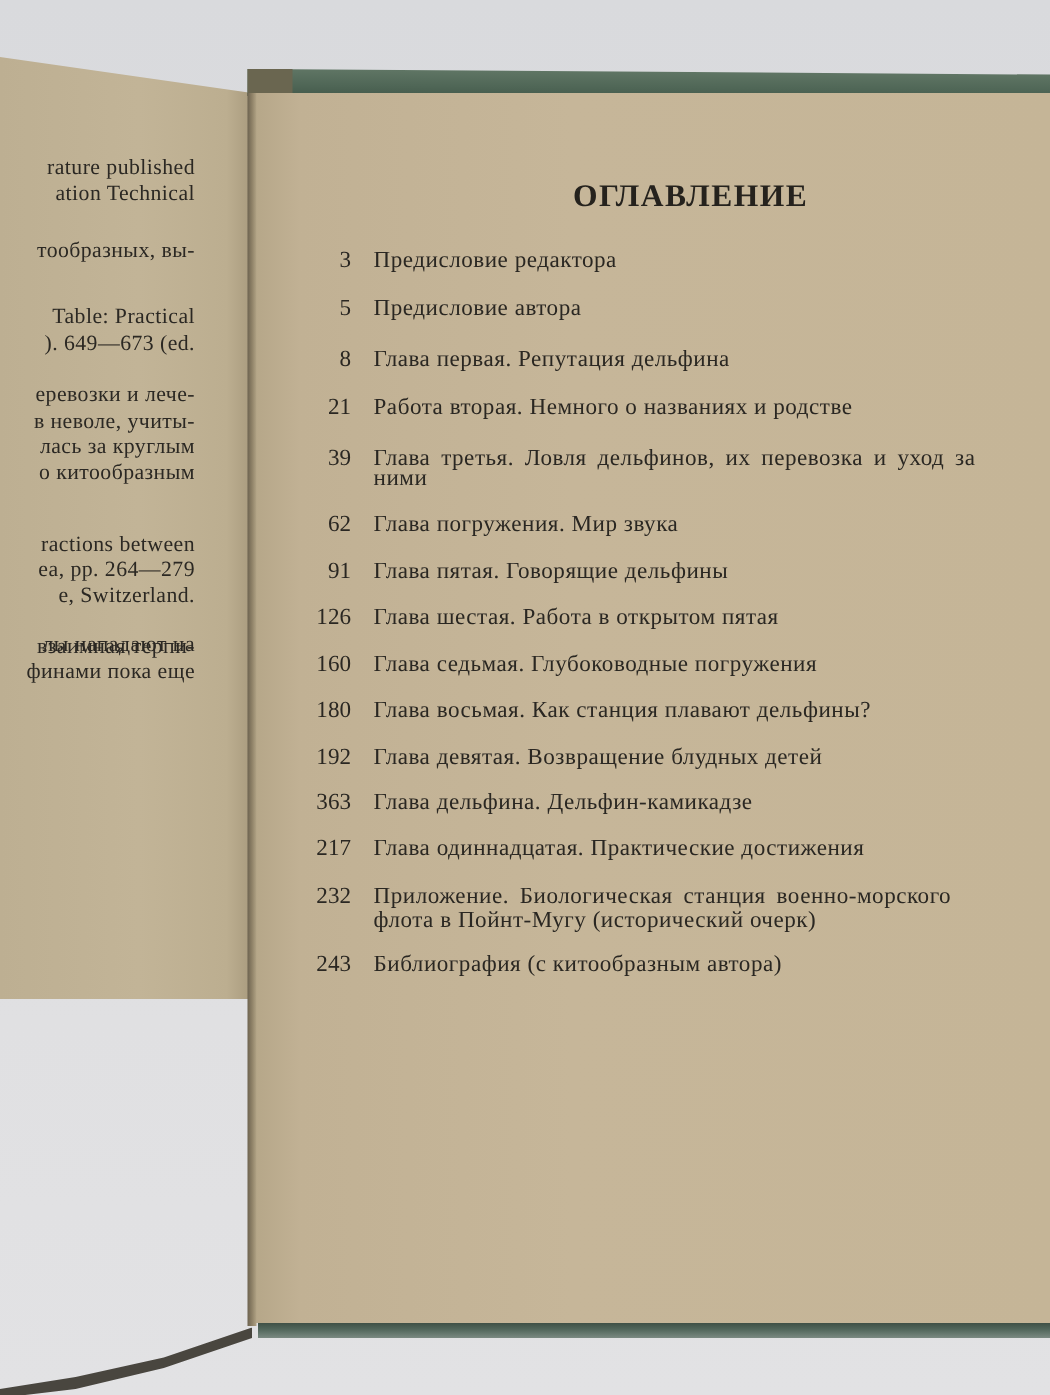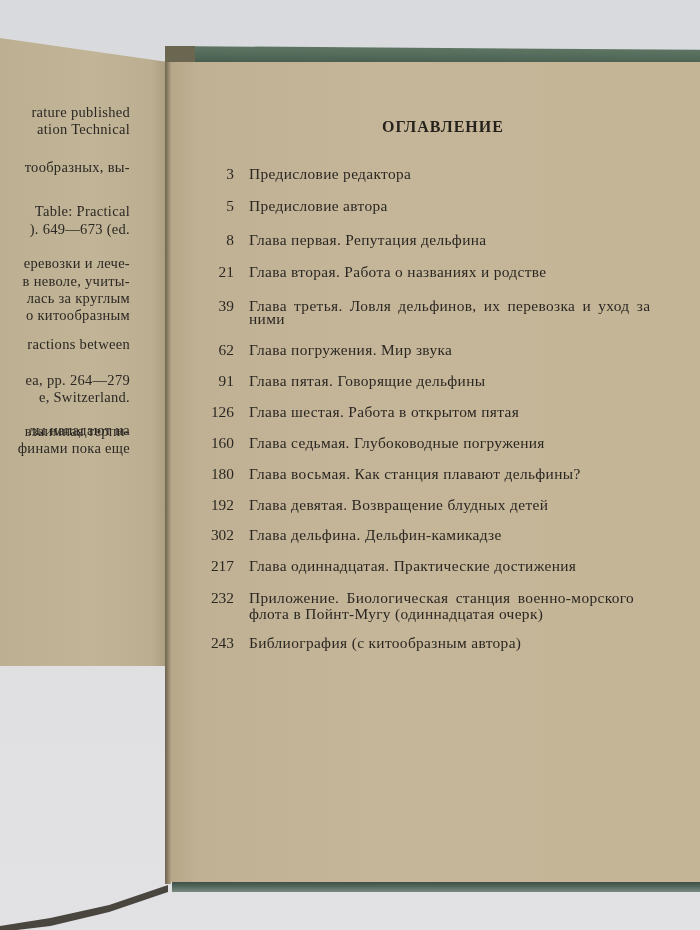--- a/index.html
+++ b/index.html
@@ -106,21 +106,21 @@
 
     .toc-title {
       position: absolute;
       left: 0;
       top: 118px;
       width: 100%;
       padding-left: 276px;
       box-sizing: border-box;
       font-family: "Liberation Serif", serif;
       font-weight: bold;
-      font-size: 16px;
+      font-size: 21px;
       letter-spacing: 1px;
       color: #25221d;
     }
     .toc-title span {
       display: inline-block;
       transform: translateX(106px);
     }
 
     .toc {
       position: absolute;
@@ -164,21 +164,21 @@
   <div class="left-text">
     <div class="left-line" style="top:104px">rature published</div>
     <div class="left-line" style="top:121px">ation Technical</div>
     <div class="left-line" style="top:159px">тообразных, вы-</div>
     <div class="left-line" style="top:203px">Table: Practical</div>
     <div class="left-line" style="top:221px">). 649—673 (ed.</div>
     <div class="left-line" style="top:255px">еревозки и лече-</div>
     <div class="left-line" style="top:273px">в неволе, учиты-</div>
     <div class="left-line" style="top:290px">лась за круглым</div>
     <div class="left-line" style="top:307px">о китообразным</div>
-    <div class="left-line" style="top:336px">ractions between</div>
+    <div class="left-line" style="top:355px">ractions between</div>
     <div class="left-line" style="top:372px">еа, pp. 264—279</div>
     <div class="left-line" style="top:389px">e, Switzerland.</div>
     <div class="left-line" style="top:422px">лы нападают на</div>
     <div class="left-line" style="top:423px">взаимная терпи-</div>
     <div class="left-line" style="top:440px">финами пока еще</div>
   </div>
 </div>
 <div class="left-page-shadow"></div>
 
 <div class="cover-top"></div>
@@ -200,21 +200,21 @@
   <div class="toc-row" style="top:198px">
     <span class="toc-page">5</span>
     <span class="toc-text">Предисловие автора</span>
   </div>
   <div class="toc-row" style="top:232px">
     <span class="toc-page">8</span>
     <span class="toc-text">Глава первая. Репутация дельфина</span>
   </div>
   <div class="toc-row" style="top:264px">
     <span class="toc-page">21</span>
-    <span class="toc-text">Глава вторая. Работа о названиях и родстве</span>
+    <span class="toc-text">Работа вторая. Немного о названиях и родстве</span>
   </div>
   <div class="toc-row" style="top:298px">
     <span class="toc-page">39</span>
     <span class="toc-text justify">Глава третья. Ловля дельфинов, их перевозка и уход за</span>
   </div>
   <div class="toc-row" style="top:311px">
     <span class="toc-text">ними</span>
   </div>
   <div class="toc-row" style="top:342px">
     <span class="toc-page">62</span>
@@ -234,31 +234,31 @@
   </div>
   <div class="toc-row" style="top:466px">
     <span class="toc-page">180</span>
     <span class="toc-text">Глава восьмая. Как станция плавают дельфины?</span>
   </div>
   <div class="toc-row" style="top:497px">
     <span class="toc-page">192</span>
     <span class="toc-text">Глава девятая. Возвращение блудных детей</span>
   </div>
   <div class="toc-row" style="top:527px">
-    <span class="toc-page">302</span>
+    <span class="toc-page">363</span>
     <span class="toc-text">Глава дельфина. Дельфин-камикадзе</span>
   </div>
   <div class="toc-row" style="top:558px">
     <span class="toc-page">217</span>
     <span class="toc-text">Глава одиннадцатая. Практические достижения</span>
   </div>
   <div class="toc-row" style="top:590px">
     <span class="toc-page">232</span>
     <span class="toc-text justify">Приложение. Биологическая станция военно-морского</span>
   </div>
   <div class="toc-row" style="top:606px">
-    <span class="toc-text">флота в Пойнт-Мугу (одиннадцатая очерк)</span>
+    <span class="toc-text">флота в Пойнт-Мугу (исторический очерк)</span>
   </div>
   <div class="toc-row" style="top:635px">
     <span class="toc-page">243</span>
     <span class="toc-text">Библиография (с китообразным автора)</span>
   </div>
 </div>
 
 </body></html>

